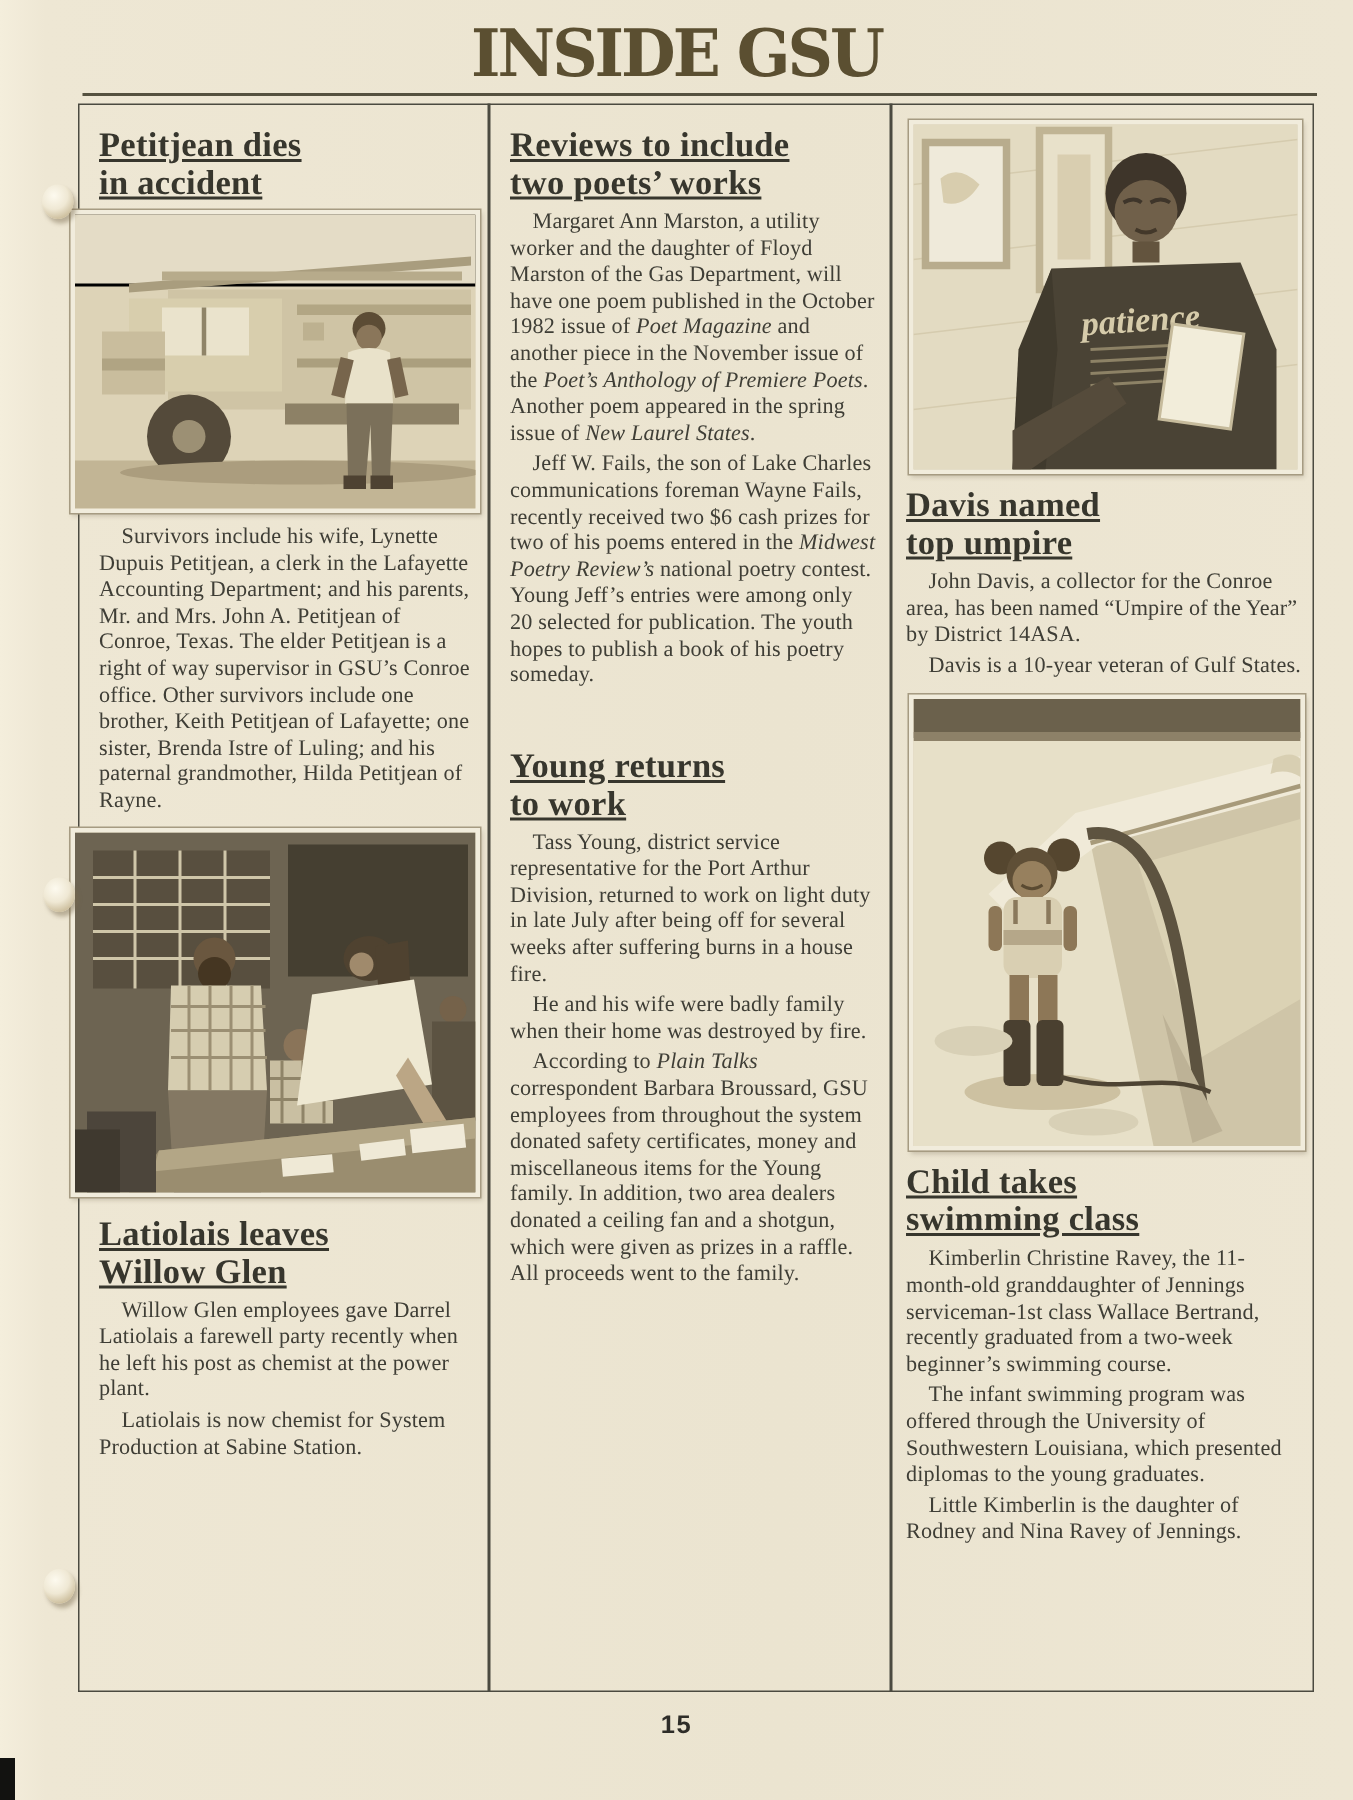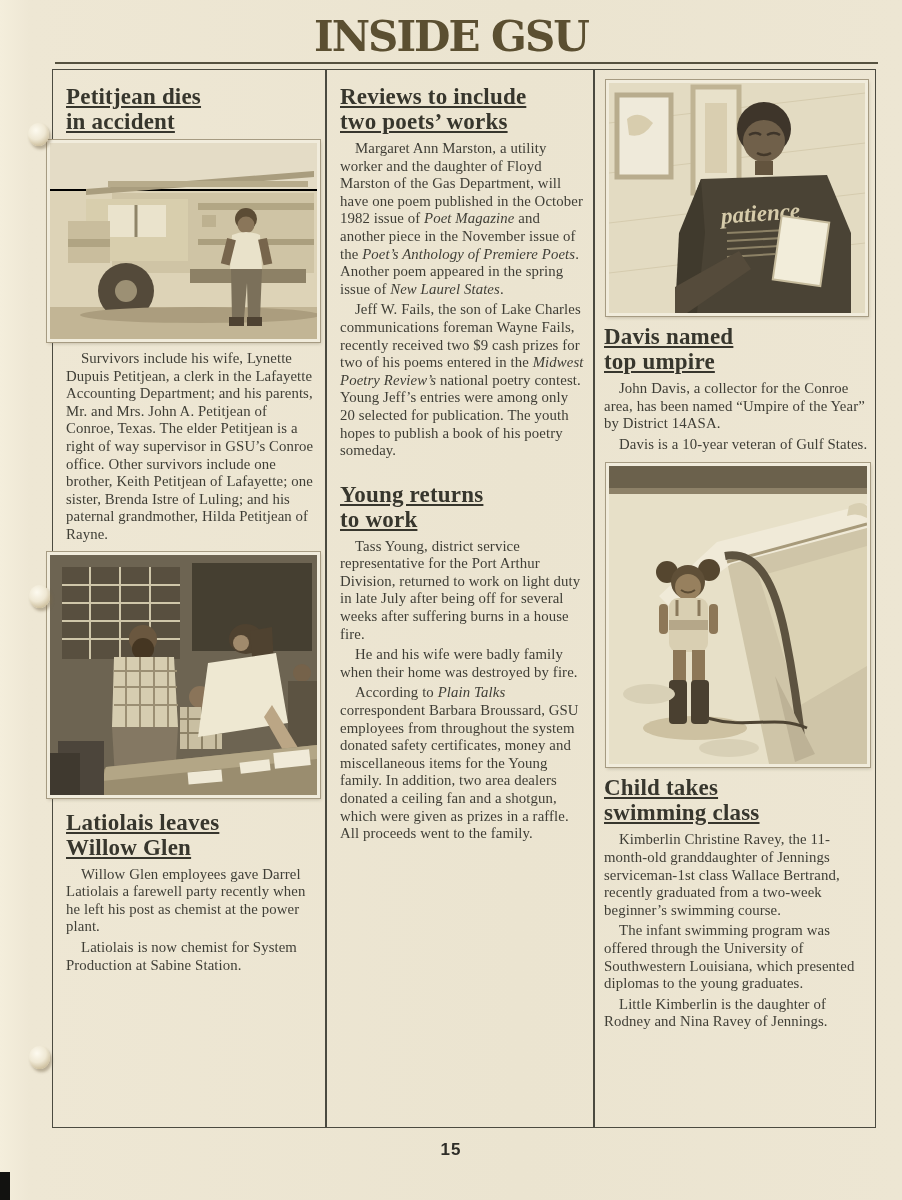--- a/index.html
+++ b/index.html
@@ -163,26 +163,26 @@
     </div>
   </section>
 </div>
 
 <div class="col col2">
   <section>
     <h2 class="headline">Reviews to include
 two poets’ works</h2>
     <div class="body-text">
       <p><span>Margaret Ann Marston, a utility worker and the daughter of Floyd Marston of the Gas Department, will have one poem published in the October 1982 issue of </span><i>Poet Magazine</i><span> and another piece in the November issue of the </span><i>Poet’s Anthology of Premiere Poets</i><span>. Another poem appeared in the spring issue of </span><i>New Laurel States</i><span>.</span></p>
-      <p><span>Jeff W. Fails, the son of Lake Charles communications foreman Wayne Fails, recently received two $9 cash prizes for two of his poems entered in the </span><i>Midwest Poetry Review’s</i><span> national poetry contest. Young Jeff’s entries were among only 20 selected for publication. The youth hopes to publish a book of his poetry someday.</span></p>
-    </div>
-  </section>
-
-  <section>
-    <h2 class="headline hl2" style="margin-top:22px;">Young returns
+      <p><span>Jeff W. Fails, the son of Lake Charles communications foreman Wayne Fails, recently received two $6 cash prizes for two of his poems entered in the </span><i>Midwest Poetry Review’s</i><span> national poetry contest. Young Jeff’s entries were among only 20 selected for publication. The youth hopes to publish a book of his poetry someday.</span></p>
+    </div>
+  </section>
+
+  <section>
+    <h2 class="headline hl2" style="margin-top:38px;">Young returns
 to work</h2>
     <div class="body-text">
       <p>Tass Young, district service representative for the Port Arthur Division, returned to work on light duty in late July after being off for several weeks after suffering burns in a house fire.</p>
       <p>He and his wife were badly family when their home was destroyed by fire.</p>
       <p><span>According to </span><i>Plain Talks</i><span> correspondent Barbara Broussard, GSU employees from throughout the system donated safety certificates, money and miscellaneous items for the Young family. In addition, two area dealers donated a ceiling fan and a shotgun, which were given as prizes in a raffle. All proceeds went to the family.</span></p>
     </div>
   </section>
 </div>
 
 <div class="col col3">

